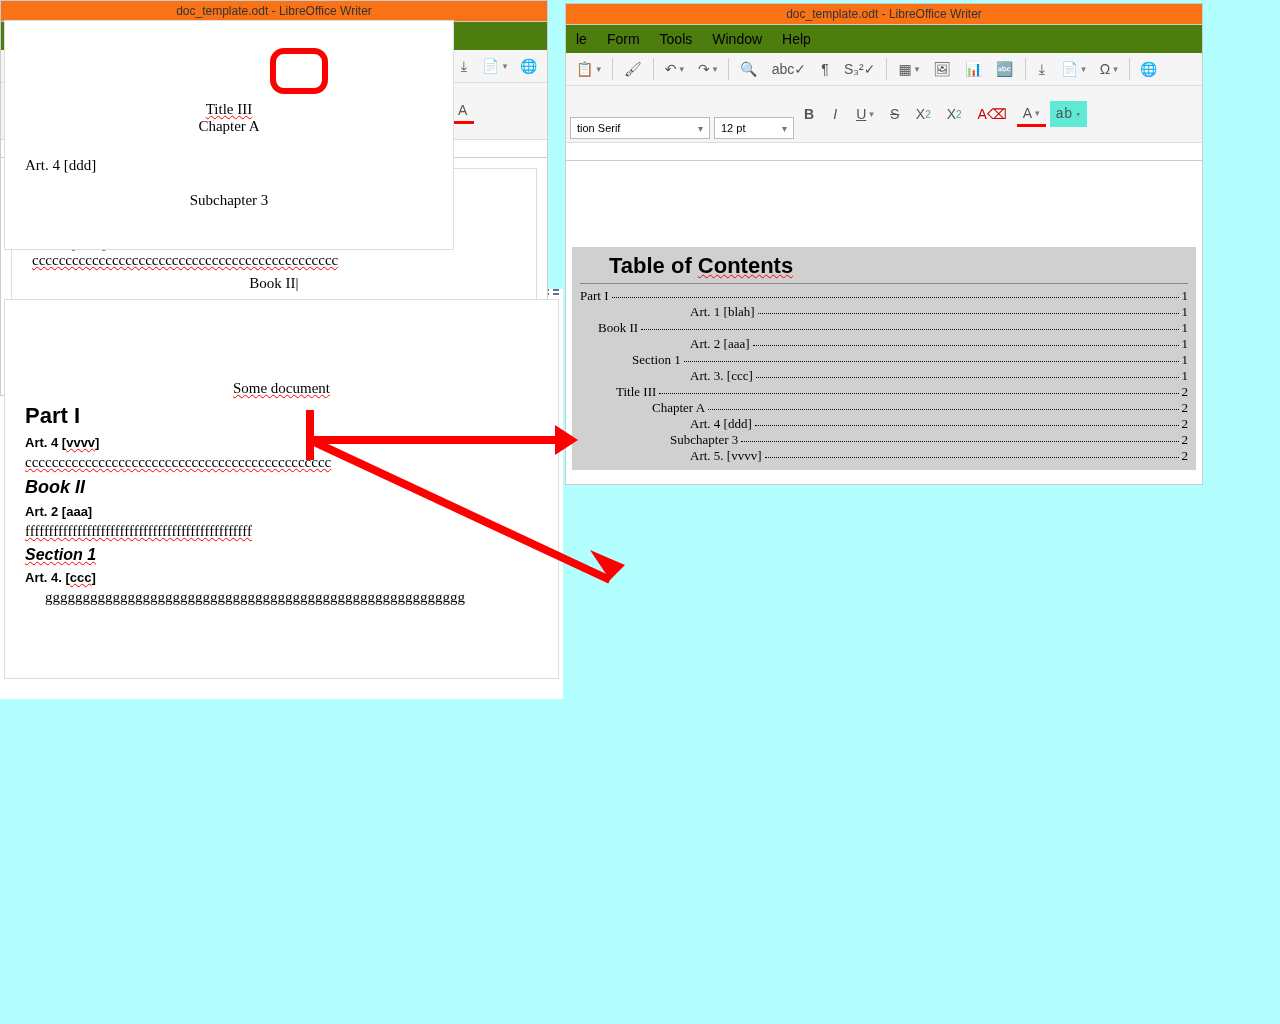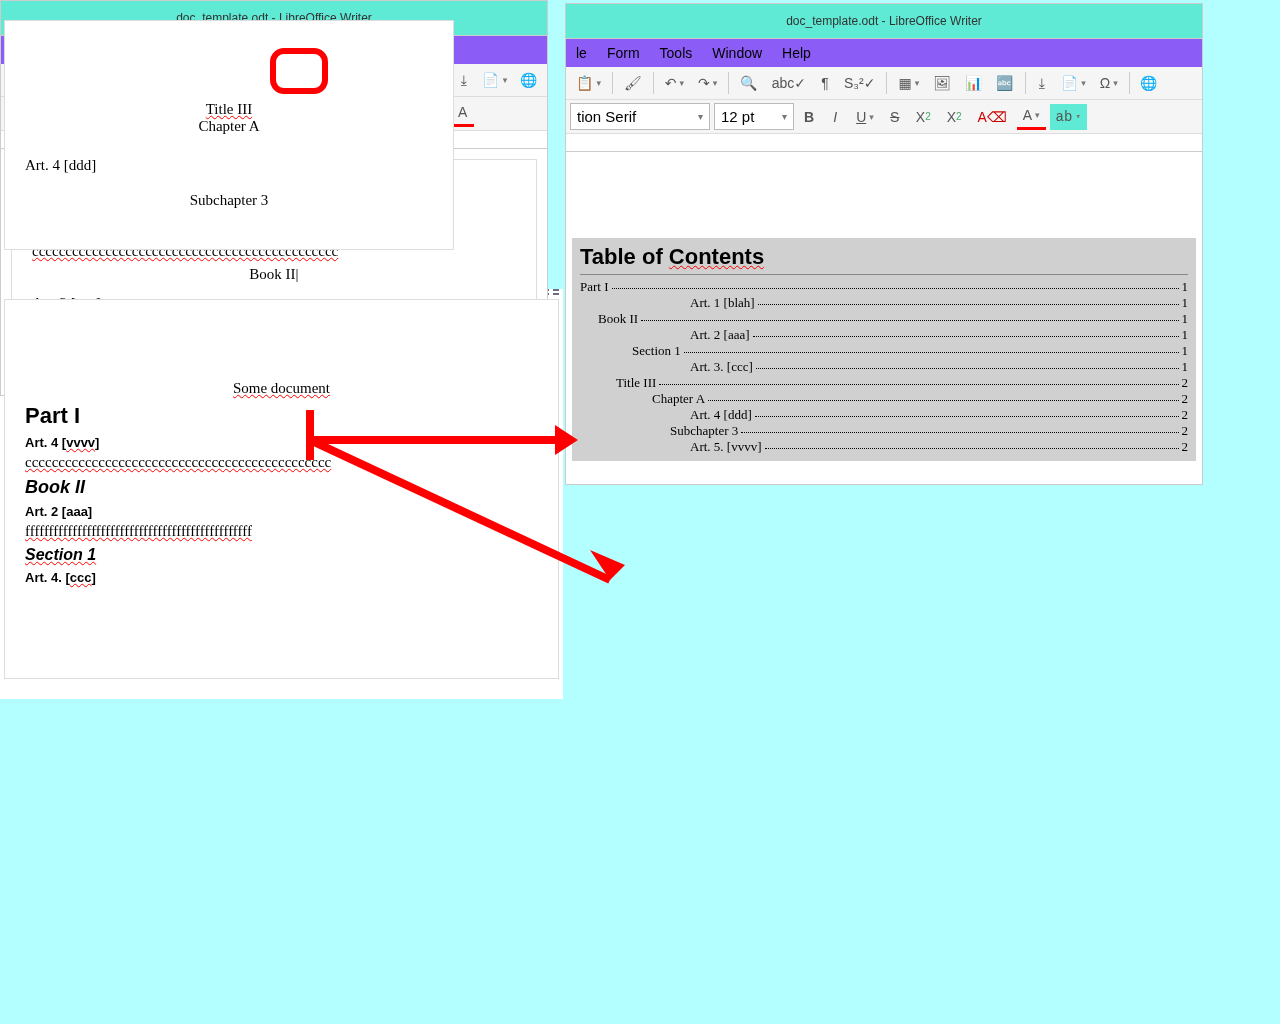--- a/index.html
+++ b/index.html
@@ -11,29 +11,29 @@
   position: relative;
   overflow: hidden;
 }
 .window {
   position: absolute;
   background: #fff;
   border: 1px solid #ccc;
   overflow: hidden;
 }
 .titlebar {
-  background: #5eead4;
+  background: #f97316;
   text-align: center;
   font-size: 12px;
-  padding: 10px;
+  padding: 3px;
   color: #333;
   border-bottom: 1px solid #ccc;
 }
 .menubar {
-  background: #8b5cf6;
+  background: #4d7c0f;
   padding: 4px 2px;
   display: flex;
   gap: 4px;
   font-size: 14px;
 }
 .menubar span { padding: 2px 8px; }
 .toolbar {
   background: #f5f5f5;
   padding: 3px 4px;
   display: flex;
@@ -58,24 +58,25 @@
   padding: 3px 4px;
   display: flex;
   gap: 4px;
   align-items: center;
   border-bottom: 1px solid #ddd;
 }
 .combo {
   background: #fff;
   border: 1px solid #bbb;
   padding: 4px 6px;
-  font-size: 15px;
+  font-size: 11px;
   display: flex;
   align-items: center;
   justify-content: space-between;
+  margin-top: 28px;
 }
 .combo::after { content: "▾"; color: #777; margin-left: 8px; font-size: 10px; }
 .ruler {
   height: 18px;
   background: #fff;
   border-bottom: 1px solid #ccc;
   position: relative;
   font-size: 8px;
   color: #888;
 }
@@ -91,21 +92,21 @@
 }
 .underline-wavy {
   text-decoration: underline wavy red;
   text-decoration-thickness: 1px;
 }
 .center { text-align: center; }
 .toc {
   background: #d0d0d0;
   padding: 6px 8px;
 }
-.toc-title { font-size: 22px; font-weight: bold; font-family: sans-serif; }
+.toc-title { font-size: 22px; font-weight: bold; font-family: sans-serif; margin-left: 29px; }
 .toc-row {
   display: flex;
   font-size: 13px;
   font-family: serif;
   white-space: nowrap;
 }
 .toc-label { flex: 0 0 auto; }
 .toc-dots {
   flex: 1;
   border-bottom: 1px dotted #000;
@@ -359,20 +360,21 @@
     <div style="height:60px;"></div>
     <div class="center"><span class="underline-wavy">Some document</span></div>
     <div class="h1style">Part I</div>
     <div class="artstyle"><span>Art. 4 [</span><span class="underline-wavy">vvvv</span><span>]</span></div>
     <div class="body-txt underline-wavy">cccccccccccccccccccccccccccccccccccccccccccccc</div>
     <div class="h2style">Book II</div>
     <div class="artstyle">Art. 2 [aaa]</div>
     <div class="body-txt underline-wavy">ffffffffffffffffffffffffffffffffffffffffffffffff</div>
     <div class="h3style underline-wavy">Section 1</div>
     <div class="artstyle"><span>Art. 4.  [</span><span class="underline-wavy">ccc</span><span>]</span></div>
+    <div class="body-txt underline-wavy" style="margin-left:20px;">gggggggggggggggggggggggggggggggggggggggggggggggggggggggg</div>
   </div>
 </div>
 
 <div class="red-box" style="left:270px;top:48px;width:58px;height:46px;"></div>
 
 <svg class="arrow" style="left:300px;top:400px;width:280px;height:100px;">
   <line x1="10" y1="10" x2="10" y2="60" stroke="red" stroke-width="8"></line>
   <line x1="10" y1="40" x2="255" y2="40" stroke="red" stroke-width="8"></line>
   <polygon points="255,25 255,55 278,40" fill="red"></polygon>
 </svg>

